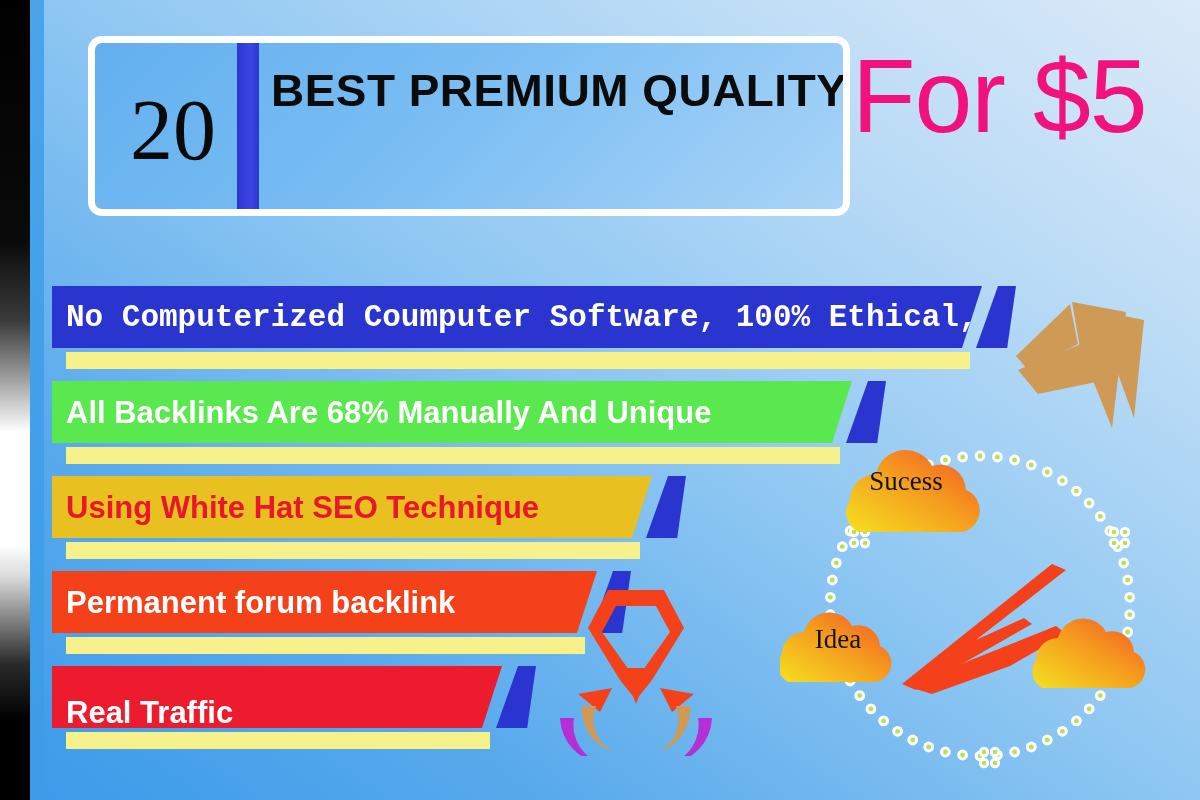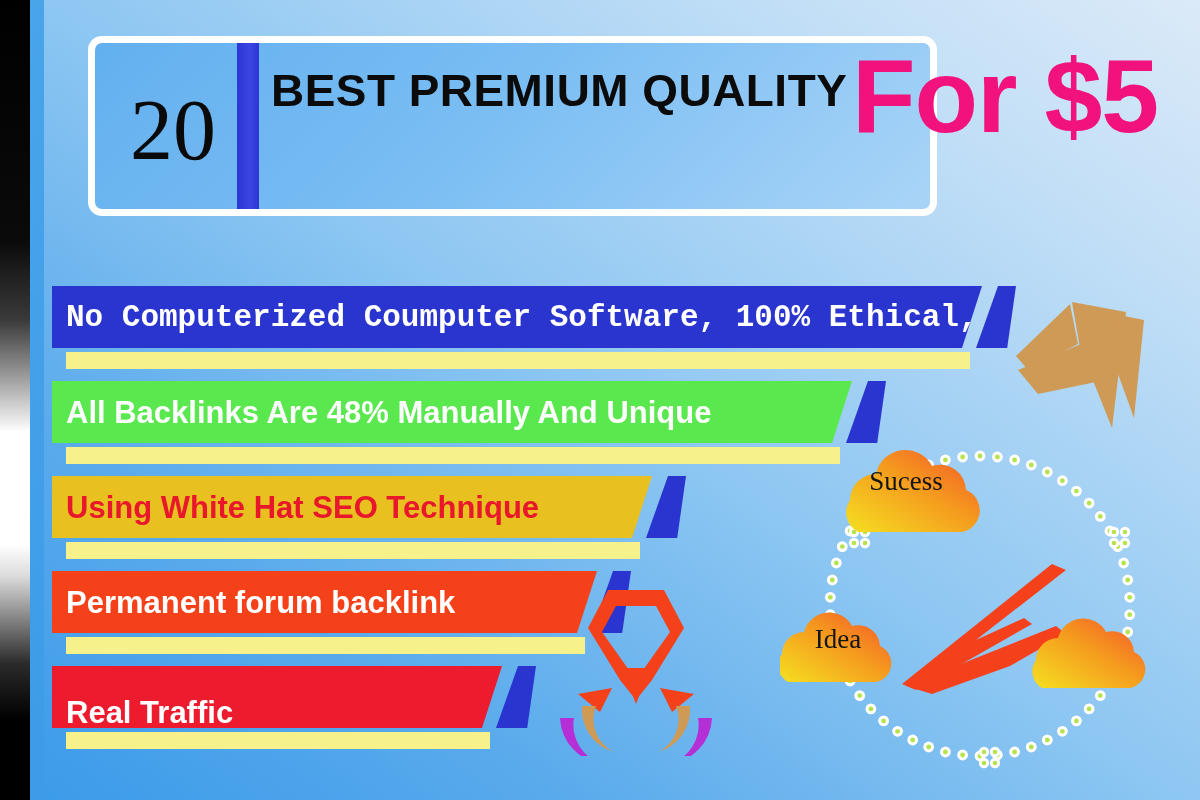--- a/index.html
+++ b/index.html
@@ -22,21 +22,21 @@
     z-index:5;
   }
   #edge-strip-blue{
     position:absolute;left:30px;top:0;width:14px;height:800px;
     background:linear-gradient(to bottom,#49a4ea,#3d9be7);
     z-index:4;
   }
 
   
   #header-box{
-    position:absolute;left:88px;top:36px;width:849px;height:180px;
+    position:absolute;left:88px;top:36px;width:762px;height:180px;
     border:7px solid #ffffff;border-radius:14px;
     background:linear-gradient(135deg,#63b0ef 0%,#79bdf3 45%,#a9d4f7 100%);
     box-sizing:border-box;overflow:hidden;
   }
   #header-count{
     position:absolute;left:18px;top:24px;width:120px;height:126px;
     display:flex;align-items:center;justify-content:center;
     font-family:"Liberation Serif",serif;font-size:86px;color:#0a0a0a;
     line-height:1;
   }
@@ -56,21 +56,21 @@
   }
   #title-line2{
     font-family:"DejaVu Serif",serif;
     font-weight:bold;font-size:47px;letter-spacing:1px;
     color:#ffffff;white-space:nowrap;margin-top:6px;
     text-shadow:0 1px 0 rgba(0,60,120,.18);
   }
   #price-tag{
     position:absolute;left:852px;top:44px;
     font-family:"Liberation Sans",sans-serif;
-    font-weight:bold;font-size:104px;line-height:1;
+    font-weight:normal;font-size:104px;line-height:1;
     color:#f2127e;white-space:nowrap;
     letter-spacing:-1px;
     text-align:right;
   }
 
   
   .feature-row{position:absolute;left:52px;height:88px;}
   .feature-bar{
     position:absolute;left:0;top:0;height:62px;
     display:flex;align-items:center;
@@ -129,21 +129,21 @@
   <div id="feature-list">
       <div class="feature-row" style="top: 286px;">
         <div class="feature-bar" style="width: 930px; background: rgb(42, 53, 208);">
           <div class="feature-text" style="color: rgb(255, 255, 255); font-family: Liberation Mono, monospace;">No Computerized Coumputer Software, 100% Ethical,</div>
         </div>
         <div class="feature-tip" style="left: 924px;"></div>
         <div class="feature-underline" style="width: 904px; background: rgb(246, 241, 138);"></div>
       </div>
       <div class="feature-row" style="top: 381px;">
         <div class="feature-bar" style="width: 800px; background: rgb(90, 232, 79);">
-          <div class="feature-text" style="color: rgb(255, 255, 255);">All Backlinks Are 48% Manually And Unique</div>
+          <div class="feature-text" style="color: rgb(255, 255, 255);">All Backlinks Are 68% Manually And Unique</div>
         </div>
         <div class="feature-tip" style="left: 794px;"></div>
         <div class="feature-underline" style="width: 774px; background: rgb(246, 241, 138);"></div>
       </div>
       <div class="feature-row" style="top: 476px;">
         <div class="feature-bar" style="width: 600px; background: rgb(232, 192, 32);">
           <div class="feature-text" style="color: rgb(232, 23, 43);">Using White Hat SEO Technique</div>
         </div>
         <div class="feature-tip" style="left: 594px;"></div>
         <div class="feature-underline" style="width: 574px; background: rgb(246, 241, 138);"></div>

